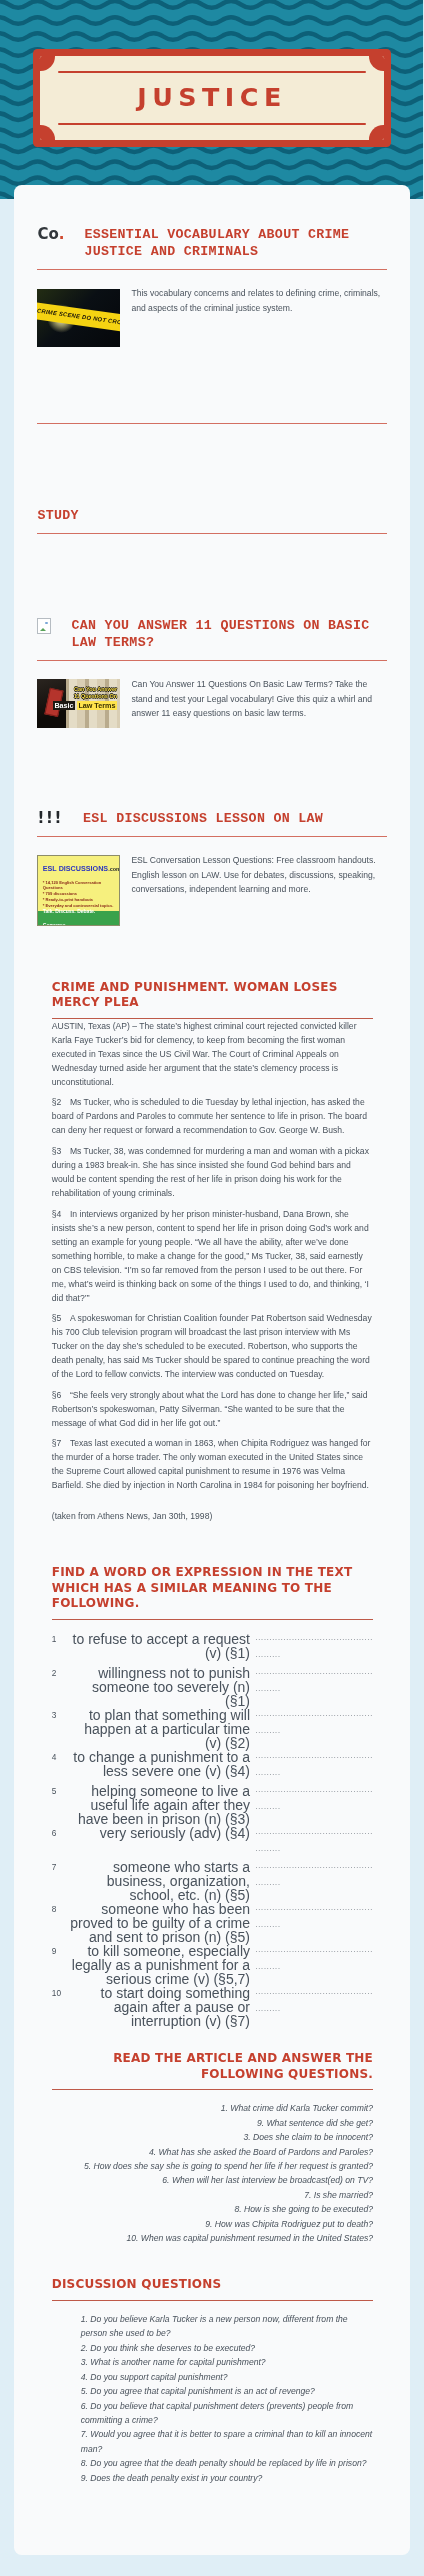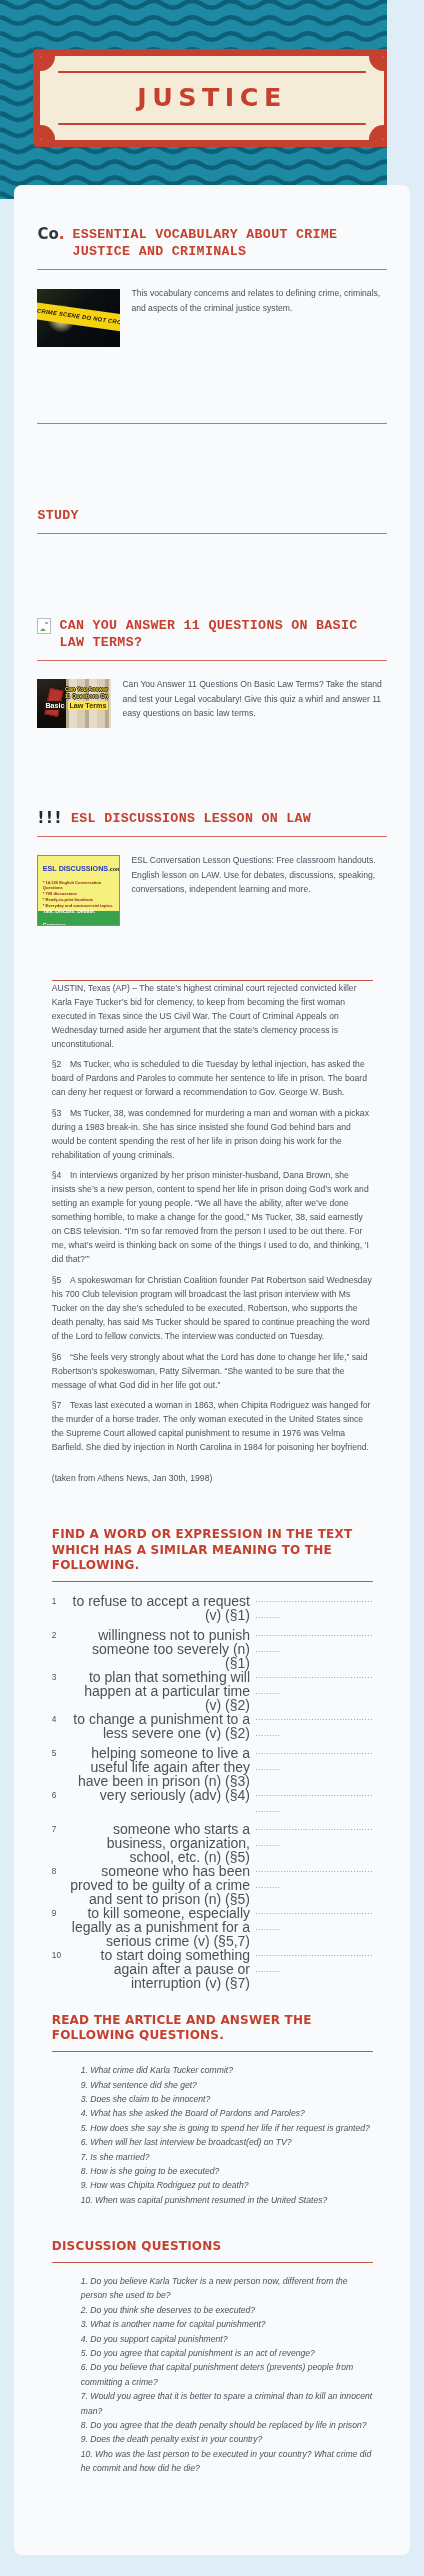--- a/index.html
+++ b/index.html
@@ -1,56 +1,56 @@
 <!DOCTYPE html>
 <html style="font-size:8.8px"><head>
 <meta charset="utf-8">
 <style>
   html,body{margin:0;padding:0;}
   body{width:425px;height:2576px;background:#dfeef6;font-family:"Liberation Sans",sans-serif;overflow:hidden;position:relative;}
   .page{width:425px;height:2576px;position:relative;}
 
   
-  .hero{position:absolute;top:0;left:0;width:387px;height:199px;background:#1e89a2;overflow:hidden;}
+  .hero{position:absolute;top:0;left:0;width:423px;height:199px;background:#1e89a2;overflow:hidden;}
   .hero svg{position:absolute;top:0;left:0;}
   .ticket{position:absolute;left:33px;top:49px;width:358px;height:98px;background:#c5402e;border-radius:4.4px;z-index:2;}
   .ticket-inner{position:absolute;left:7.2px;top:7.2px;right:7.2px;bottom:7.2px;background:#f4ecd6;border-radius:2.2px;overflow:hidden;}
   .corner{position:absolute;width:14.4px;height:14.4px;background:#c5402e;}
   .corner.tl{top:0;left:0;border-bottom-right-radius:100%;}
   .corner.tr{top:0;right:0;border-bottom-left-radius:100%;}
   .corner.bl{bottom:0;left:0;border-top-right-radius:100%;}
   .corner.br{bottom:0;right:0;border-top-left-radius:100%;}
   .tline{position:absolute;left:17.7px;right:17.7px;height:2.2px;background:#c5402e;border-radius:1.1px;}
   .tline.top{top:14.4px;} .tline.bot{bottom:14.4px;}
   .banner-title{position:absolute;left:0;right:0;top:50%;transform:translateY(-54%);text-align:center;
     font-family:"DejaVu Sans",sans-serif;font-weight:900;font-size:25.4px;letter-spacing:5.5px;color:#c5402e;}
 
   
   .card{position:absolute;left:14.4px;top:185px;width:396px;height:2370px;background:#f9fafb;border-radius:7.7px;
     box-sizing:border-box;padding:0 23px 39px 23px;z-index:3;}
 
-  .item-header{display:flex;align-items:flex-start;gap:8px;}
+  .item-header{display:flex;align-items:flex-start;gap:20px;}
   .item-title{font-family:Liberation Mono, monospace;font-weight:800;font-size:13.3px;line-height:17px;color:#c5402e;letter-spacing:0.3px;}
   .src-badge{font-family:"DejaVu Sans",sans-serif;font-weight:700;font-size:15px;color:#32373c;line-height:17px;flex:0 0 auto;}
   .src-badge .dot{color:#d0482e;}
   .hr{border:none;border-top:1.1px solid rgba(197,64,46,.75);margin:8.8px 0 0 0;height:0;}
 
   .media{margin-top:16.6px;font-size:8.6px;line-height:14.4px;color:#49525c;overflow:visible;}
   .media:after{content:"";display:block;clear:both;}
   .thumb{float:left;margin:2.2px 11px 4.4px 0;position:relative;overflow:hidden;}
 
   
   .thumb-crime{width:83px;height:58px;background:linear-gradient(135deg,#232d13 0%,#0a0f14 45%,#05070a 100%);}
   .glare{position:absolute;left:10px;top:15.5px;width:29px;height:29px;border-radius:50%;
     background:radial-gradient(circle,#fff8d8 0%,rgba(255,244,160,.55) 35%,rgba(0,0,0,0) 70%);}
   .tape{position:absolute;left:-6.6px;top:20px;width:105px;height:16.6px;background:#f5d312;transform:rotate(8deg);
     display:flex;align-items:center;justify-content:center;color:#17120a;font-weight:800;font-size:5.8px;letter-spacing:0.3px;font-style:italic;white-space:nowrap;}
 
   
-  .thumb-law{width:74px;height:49px;background:repeating-linear-gradient(90deg,#d9ceb4 0 7.7px,#b9ab8d 7.7px 12px,#e4dcc6 12px 20px);}
+  .thumb-law{width:83px;height:49px;background:repeating-linear-gradient(90deg,#d9ceb4 0 7.7px,#b9ab8d 7.7px 12px,#e4dcc6 12px 20px);}
   .law-figure{position:absolute;left:0;top:0;width:29px;height:49px;background:linear-gradient(160deg,#2b2520 0%,#0e0b08 70%);}
   .law-book{position:absolute;left:10px;top:10px;width:14.4px;height:26.5px;background:#b5342c;transform:rotate(12deg);box-shadow:0 0 0 1.1px #7e1f1a inset;}
   .law-text{position:absolute;right:3.3px;top:6.6px;text-align:right;font-weight:800;}
   .law-line1,.law-line2{font-size:5.5px;color:#ffe34d;text-shadow:0 0.6px 0 #000,0.6px 0 0 #000,-0.6px 0 0 #000,0 -0.6px 0 #000;line-height:7.2px;}
   .law-line3{margin-top:1.7px;font-size:7.2px;line-height:8.3px;}
   .law-basic{color:#fff;background:#1c1812;padding:0 1.1px;}
   .law-terms{color:#3a3000;background:#ffe34d;padding:0 1.7px;}
 
   
   .thumb-esl{width:83px;height:71px;background:#f6f07e;border:0.6px solid #8d8d6a;box-sizing:border-box;}
@@ -86,21 +86,21 @@
   .qlist div{margin:0;}
 
   
   .mt-vocab{margin-top:41px;}
   .mt-divider{margin-top:72px;}
   .mt-study{margin-top:83px;}
   .mt-quiz{margin-top:83px;}
   .mt-esl{margin-top:77px;}
   .mt-article{margin-top:49px;}
   .mt-find{margin-top:44px;}
-  .mt-read{margin-top:23px;}
+  .mt-read{margin-top:23px;text-align:right;}
   .mt-disc{margin-top:32px;}
   .article-body{}
 </style>
 </head>
 <body>
 
 <div class="page">
 
   <div class="hero">
     <svg id="waves" width="425" height="199" viewBox="0 0 768 360">
@@ -187,20 +187,21 @@
           <div>* 709 discussions</div>
           <div>* Ready-to-print handouts</div>
           <div>* Everyday and controversial topics.</div>
         </div>
         <div class="esl-footer">Talk. Discuss. Debate. Converse.</div>
       </div>
       <span>ESL Conversation Lesson Questions: Free classroom handouts. English lesson on LAW. Use for debates, discussions, speaking, conversations, independent learning and more.</span>
     </div>
 
     <div class="inset mt-article article">
+      <div class="sec-title">CRIME AND PUNISHMENT. WOMAN LOSES MERCY PLEA</div>
       <hr class="hr2">
       <div class="article-body">
         <p>AUSTIN, Texas (AP) – The state’s highest criminal court rejected convicted killer Karla Faye Tucker’s bid for clemency, to keep from becoming the first woman executed in Texas since the US Civil War. The Court of Criminal Appeals on Wednesday turned aside her argument that the state’s clemency process is unconstitutional.</p>
         <p>§2 Ms Tucker, who is scheduled to die Tuesday by lethal injection, has asked the board of Pardons and Paroles to commute her sentence to life in prison. The board can deny her request or forward a recommendation to Gov. George W. Bush.</p>
         <p>§3 Ms Tucker, 38, was condemned for murdering a man and woman with a pickax during a 1983 break-in. She has since insisted she found God behind bars and would be content spending the rest of her life in prison doing his work for the rehabilitation of young criminals.</p>
         <p>§4 In interviews organized by her prison minister-husband, Dana Brown, she insists she’s a new person, content to spend her life in prison doing God’s work and setting an example for young people. “We all have the ability, after we’ve done something horrible, to make a change for the good,” Ms Tucker, 38, said earnestly on CBS television. “I’m so far removed from the person I used to be out there. For me, what’s weird is thinking back on some of the things I used to do, and thinking, ‘I did that?’”</p>
         <p>§5 A spokeswoman for Christian Coalition founder Pat Robertson said Wednesday his 700 Club television program will broadcast the last prison interview with Ms Tucker on the day she’s scheduled to be executed. Robertson, who supports the death penalty, has said Ms Tucker should be spared to continue preaching the word of the Lord to fellow convicts. The interview was conducted on Tuesday.</p>
         <p>§6 “She feels very strongly about what the Lord has done to change her life,” said Robertson’s spokeswoman, Patty Silverman. “She wanted to be sure that the message of what God did in her life got out.”</p>
         <p>§7 Texas last executed a woman in 1863, when Chipita Rodriguez was hanged for the murder of a horse trader. The only woman executed in the United States since the Supreme Court allowed capital punishment to resume in 1976 was Velma Barfield. She died by injection in North Carolina in 1984 for poisoning her boyfriend.</p>
         <div class="source">(taken from Athens News, Jan 30th, 1998)</div>
@@ -221,21 +222,21 @@
           <div class="vtext">willingness not to punish someone too severely (n) (§1)</div>
           <div class="vdots"><span>..........................................</span><span class="short">.........</span></div>
         </div>
         <div class="vitem">
           <div class="vnum">3</div>
           <div class="vtext">to plan that something will happen at a particular time (v) (§2)</div>
           <div class="vdots"><span>..........................................</span><span class="short">.........</span></div>
         </div>
         <div class="vitem">
           <div class="vnum">4</div>
-          <div class="vtext">to change a punishment to a less severe one (v) (§2)</div>
+          <div class="vtext">to change a punishment to a less severe one (v) (§4)</div>
           <div class="vdots"><span>..........................................</span><span class="short">.........</span></div>
         </div>
         <div class="vitem">
           <div class="vnum">5</div>
           <div class="vtext">helping someone to live a useful life again after they have been in prison (n) (§3)</div>
           <div class="vdots"><span>..........................................</span><span class="short">.........</span></div>
         </div>
         <div class="vitem">
           <div class="vnum">6</div>
           <div class="vtext">very seriously (adv) (§4)</div>
@@ -287,19 +288,18 @@
       <div class="qlist">
         <div>1. Do you believe Karla Tucker is a new person now, different from the person she used to be?</div>
         <div>2. Do you think she deserves to be executed?</div>
         <div>3. What is another name for capital punishment?</div>
         <div>4. Do you support capital punishment?</div>
         <div>5. Do you agree that capital punishment is an act of revenge?</div>
         <div>6. Do you believe that capital punishment deters (prevents) people from committing a crime?</div>
         <div>7. Would you agree that it is better to spare a criminal than to kill an innocent man?</div>
         <div>8. Do you agree that the death penalty should be replaced by life in prison?</div>
         <div>9. Does the death penalty exist in your country?</div>
-        <div>10. Who was the last person to be executed in your country? What crime did he commit and how did he die?</div>
       </div>
     </div>
 
   </div>
 </div>
 
 
 </body></html>

